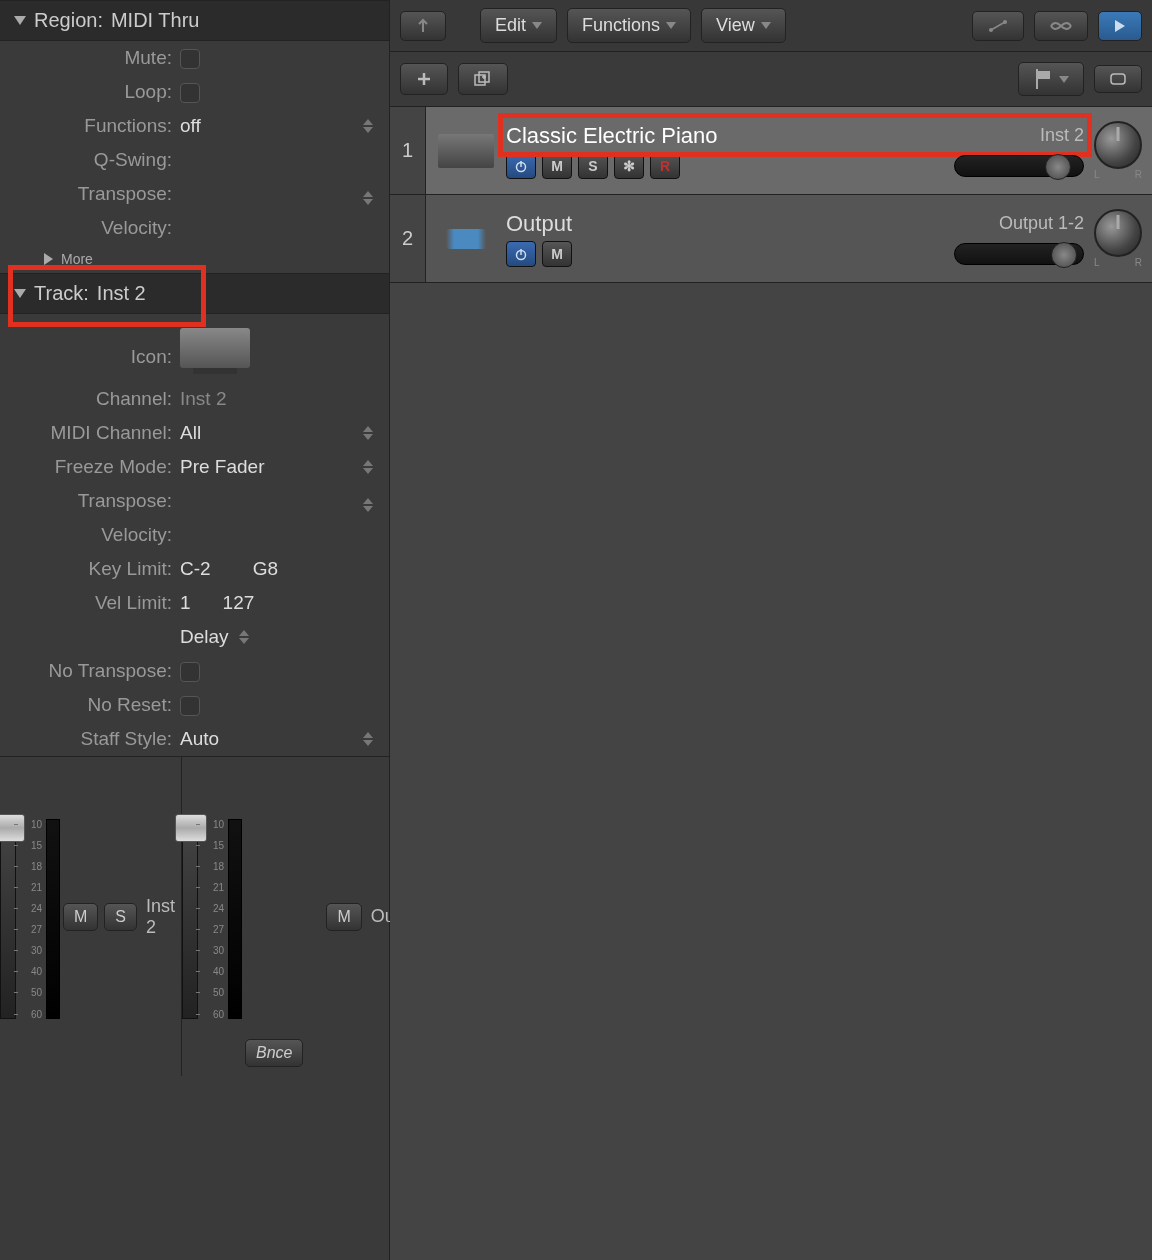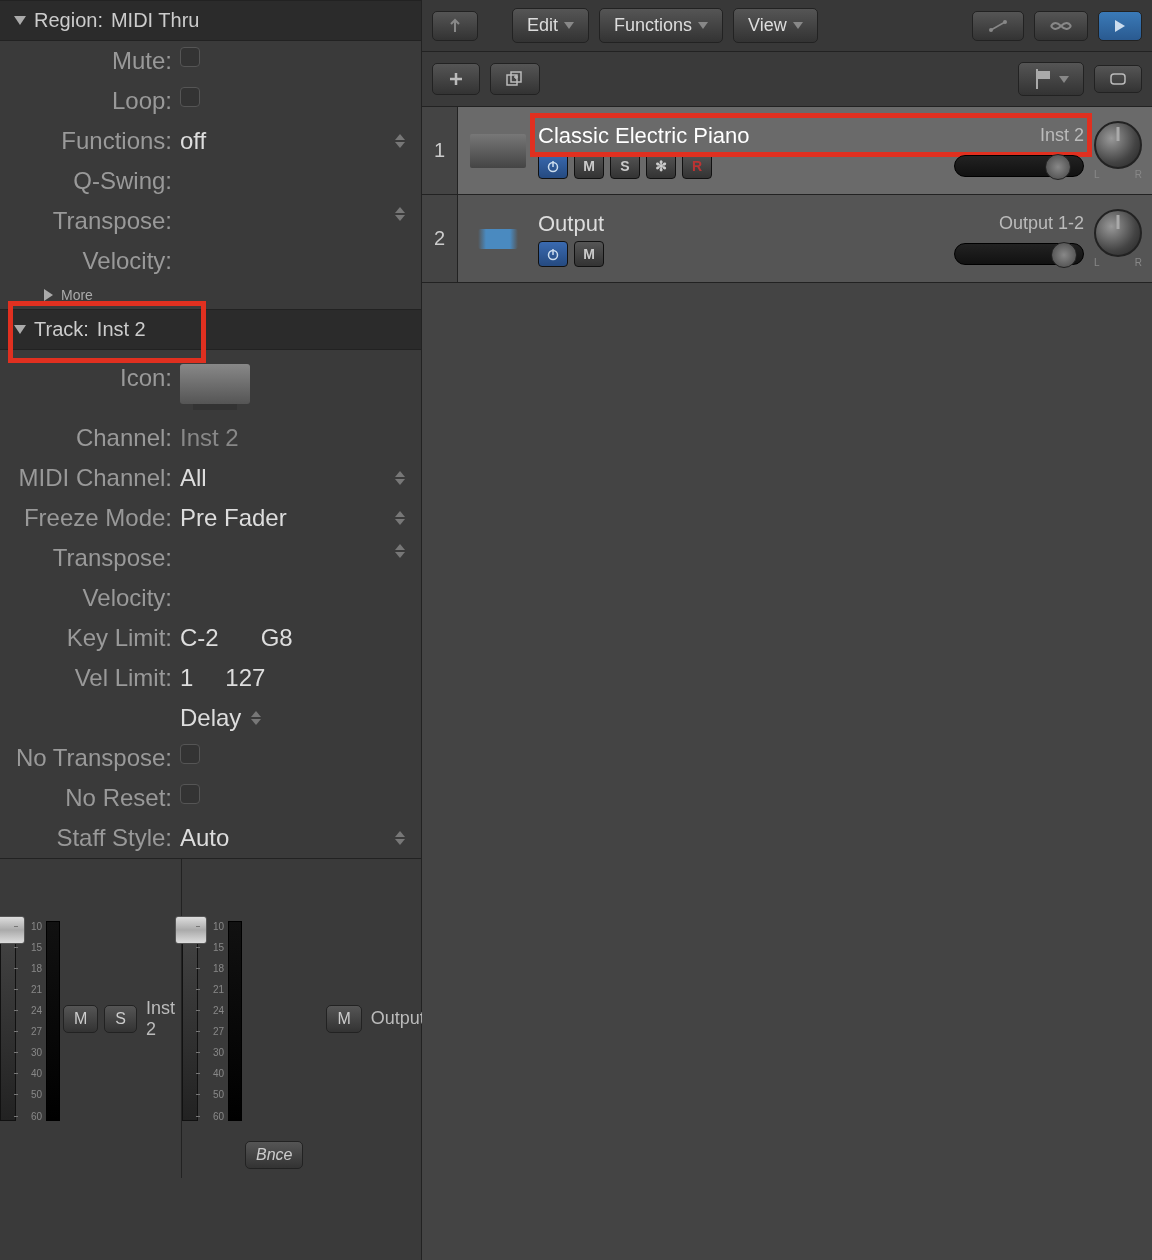--- a/index.html
+++ b/index.html
@@ -6,21 +6,21 @@
   body {
     font-family: "Helvetica Neue", Arial, sans-serif;
     background: #333;
     color: #ccc;
     width: 1152px;
     height: 1260px;
     display: flex;
     overflow: hidden;
   }
   .left-panel {
-    width: 422px;
+    width: 390px;
     background: #3a3a3a;
     border-right: 1px solid #222;
     display: flex;
     flex-direction: column;
   }
   .right-panel {
     flex: 1;
     background: #444;
     display: flex;
     flex-direction: column;
@@ -43,23 +43,23 @@
     border-top: 9px solid #aaa;
   }
   .tri-right {
     width: 0; height: 0;
     border-top: 6px solid transparent;
     border-bottom: 6px solid transparent;
     border-left: 9px solid #aaa;
   }
   .form-row {
     display: flex;
-    align-items: flex-start;
+    align-items: flex-end;
     padding: 6px 10px;
-    font-size: 24px;
+    font-size: 19px;
   }
   .form-label {
     width: 170px;
     text-align: right;
     padding-right: 8px;
     color: #999;
   }
   .form-value {
     flex: 1;
     color: #ddd;

